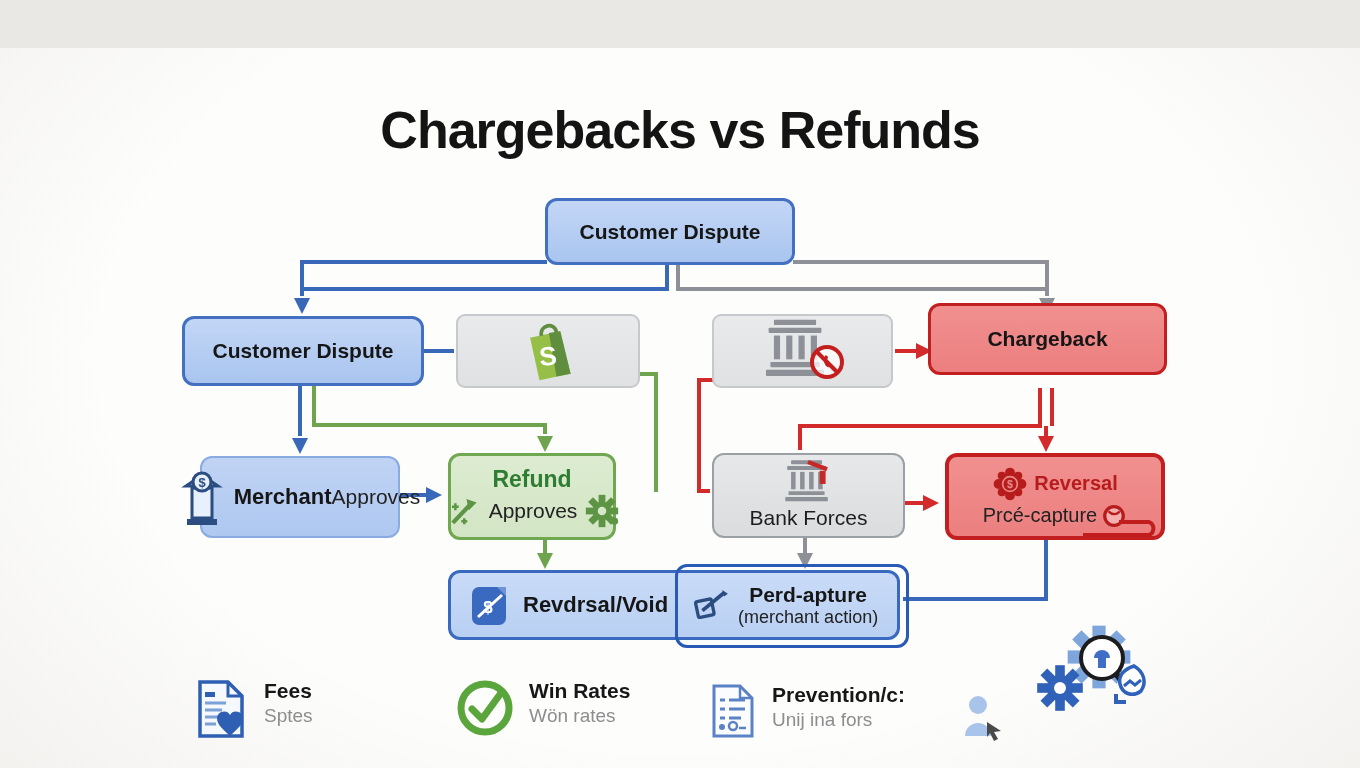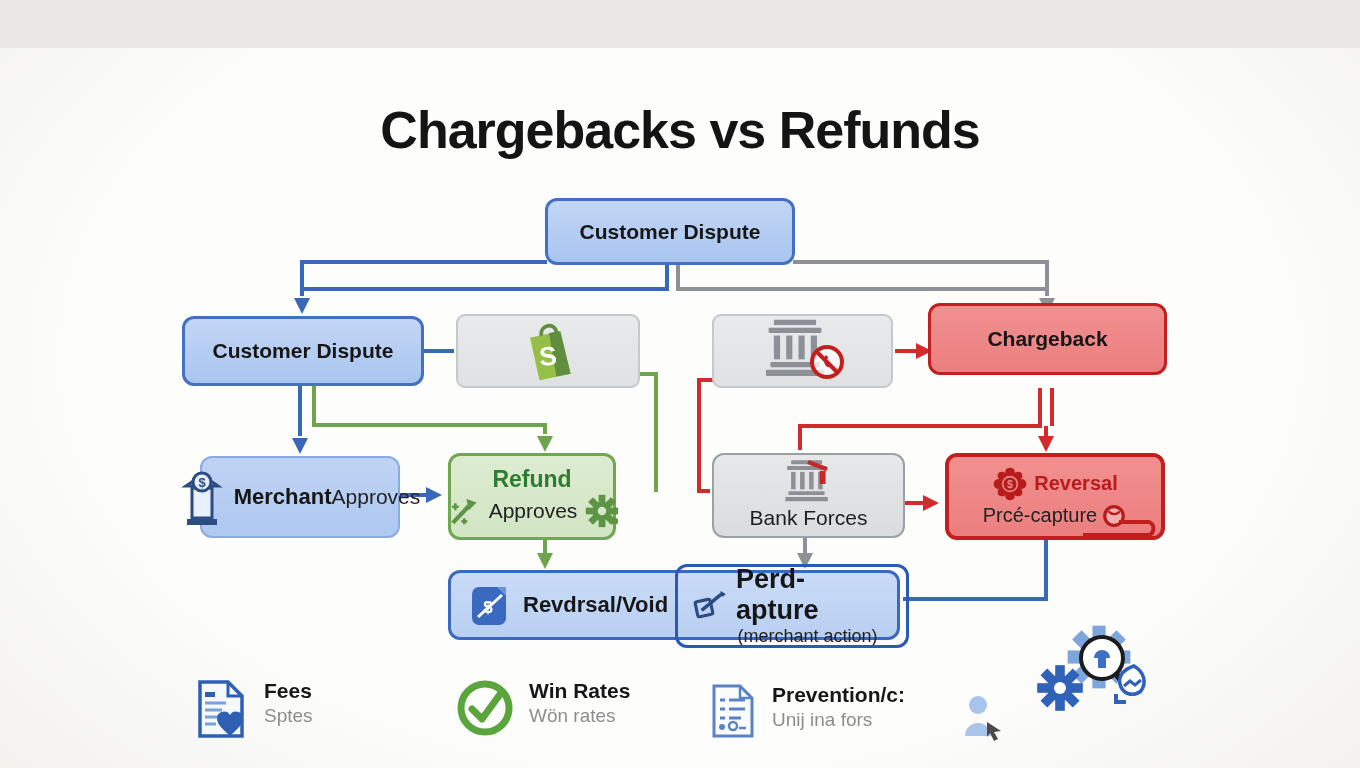--- a/index.html
+++ b/index.html
@@ -235,21 +235,21 @@
       </svg>
       <span class="lbl" style="font-size:22px;">Revdrsal/Void</span>
     </div>
     <div class="row" style="gap:10px;">
       <svg width="38" height="34" viewBox="0 0 40 36">
         <rect x="7" y="13" width="17" height="17" rx="2" fill="none" stroke="#2b4d82" stroke-width="3.5" transform="rotate(-12 15 21)"></rect>
         <path d="M13,24 L36,5" stroke="#2b4d82" stroke-width="4"></path>
         <polygon points="34,2 40,6 36,9" fill="#2b4d82"></polygon>
       </svg>
       <div style="display:flex;flex-direction:column;align-items:center;line-height:1.15;">
-        <span style="font-size:27px;font-weight:bold;color:#161616;">Perd-apture</span>
+        <span style="font-size:21px;font-weight:bold;color:#161616;">Perd-apture</span>
         <span class="sub" style="font-size:18px;">(merchant action)</span>
       </div>
     </div>
   </div>
 
   <div class="abs" style="left:675px;top:516px;width:228px;height:78px;border:3.5px solid #2a5ab5;border-radius:12px;z-index:3;pointer-events:none;"></div>
 
   <div class="legend-item" style="left:192px;top:630px;">
     <svg width="58" height="64" viewBox="0 0 58 64">
       <path d="M8,4 H36 L50,18 V58 H8 Z" fill="#f5f8fd" stroke="#2f5fb3" stroke-width="3.5"></path>

